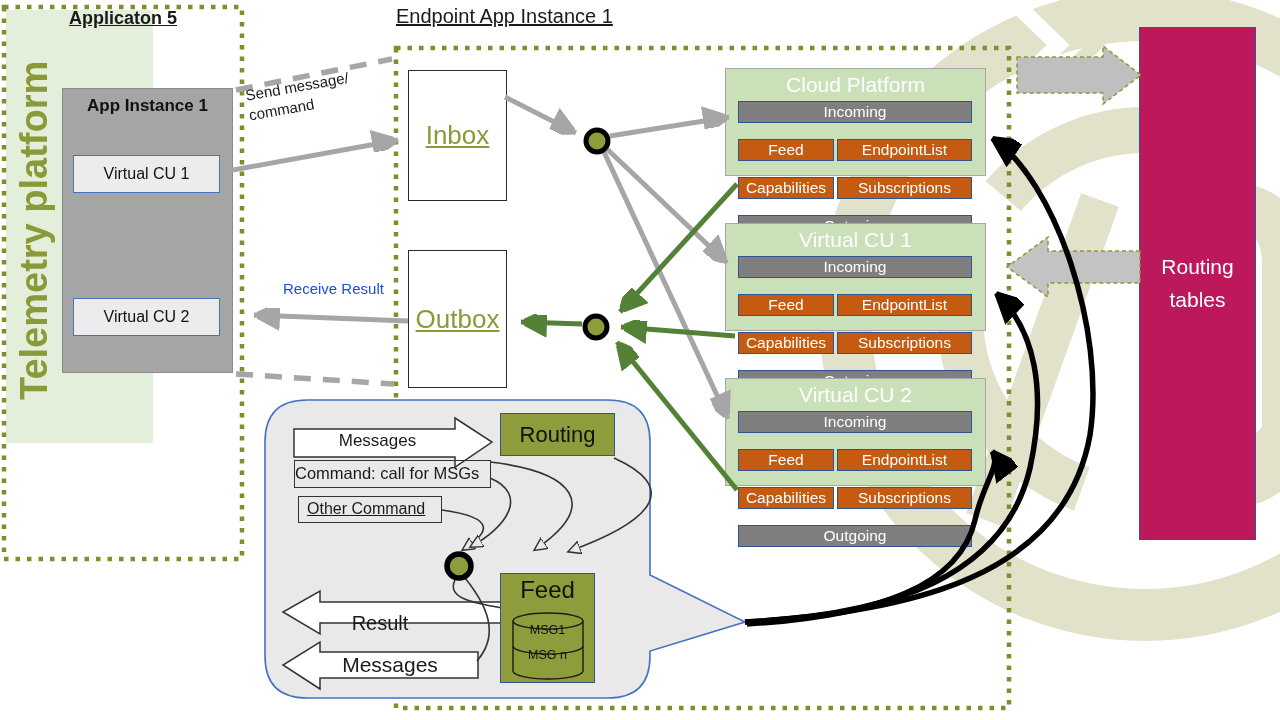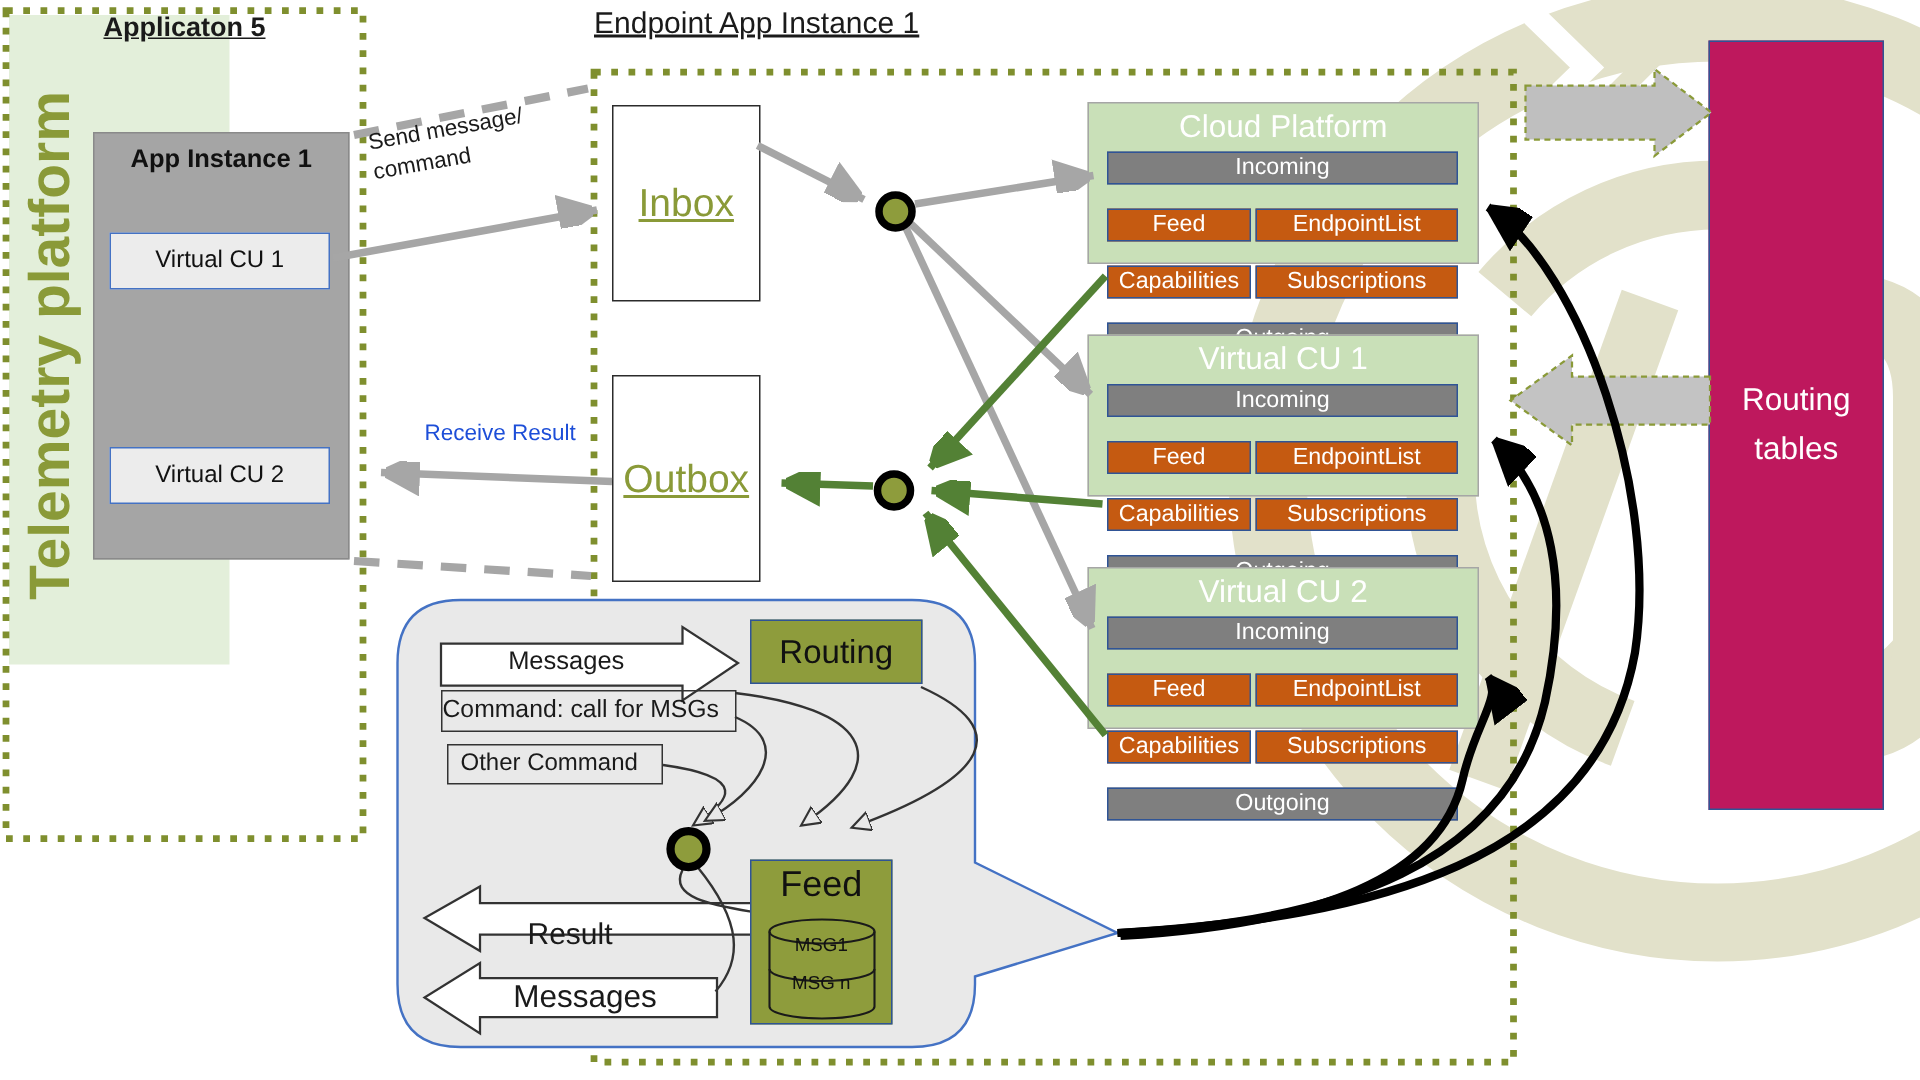--- a/index.html
+++ b/index.html
@@ -47,21 +47,21 @@
   .routing-tables { left:1139px; top:27px; width:117px; height:513px; background:#be185d; border:1.5px solid #2f5496;
                     color:#fff; font-size:21px; display:flex; align-items:center; justify-content:center;
                     text-align:center; line-height:1.55; z-index:2; padding:6px; }
 
   
   .co-label { position:absolute; color:#1a1a1a; z-index:5; }
   .msg-in { left:300px; top:431px; width:155px; text-align:center; font-size:17px; }
   .cmd-call { left:294px; top:460px; width:197px; height:28px; border:1.4px solid #333; font-size:16.5px;
               line-height:25px; padding-left:0; z-index:5; }
   .other-cmd { left:298px; top:496px; width:144px; height:27px; border:1.4px solid #333; font-size:16px;
-               line-height:24px; padding-left:8px; z-index:5; }
+               line-height:24px; padding-left:8px; z-index:5;text-decoration:underline; }
   .routing-chip { left:500px; top:413px; width:115px; height:43px; background:#8e9c3c; border:1.6px solid #2f5496;
                   font-size:22px; display:flex; align-items:center; justify-content:center; z-index:5; color:#111; }
   .result-lbl { left:315px; top:612px; width:130px; text-align:center; font-size:20px; }
   .msg-out { left:315px; top:653px; width:150px; text-align:center; font-size:21px; }
   .feed-chip { left:500px; top:573px; width:95px; height:110px; background:#8e9c3c; border:1.6px solid #2f5496; z-index:5; }
   .feed-title { position:absolute; left:0; top:2px; width:100%; text-align:center; font-size:24px; color:#111; }
   .msg-band { position:absolute; width:100%; text-align:center; font-size:12.5px; color:#111; }
   .msg1 { top:49px; } .msgn { top:74px; }
 </style>
 </head>

